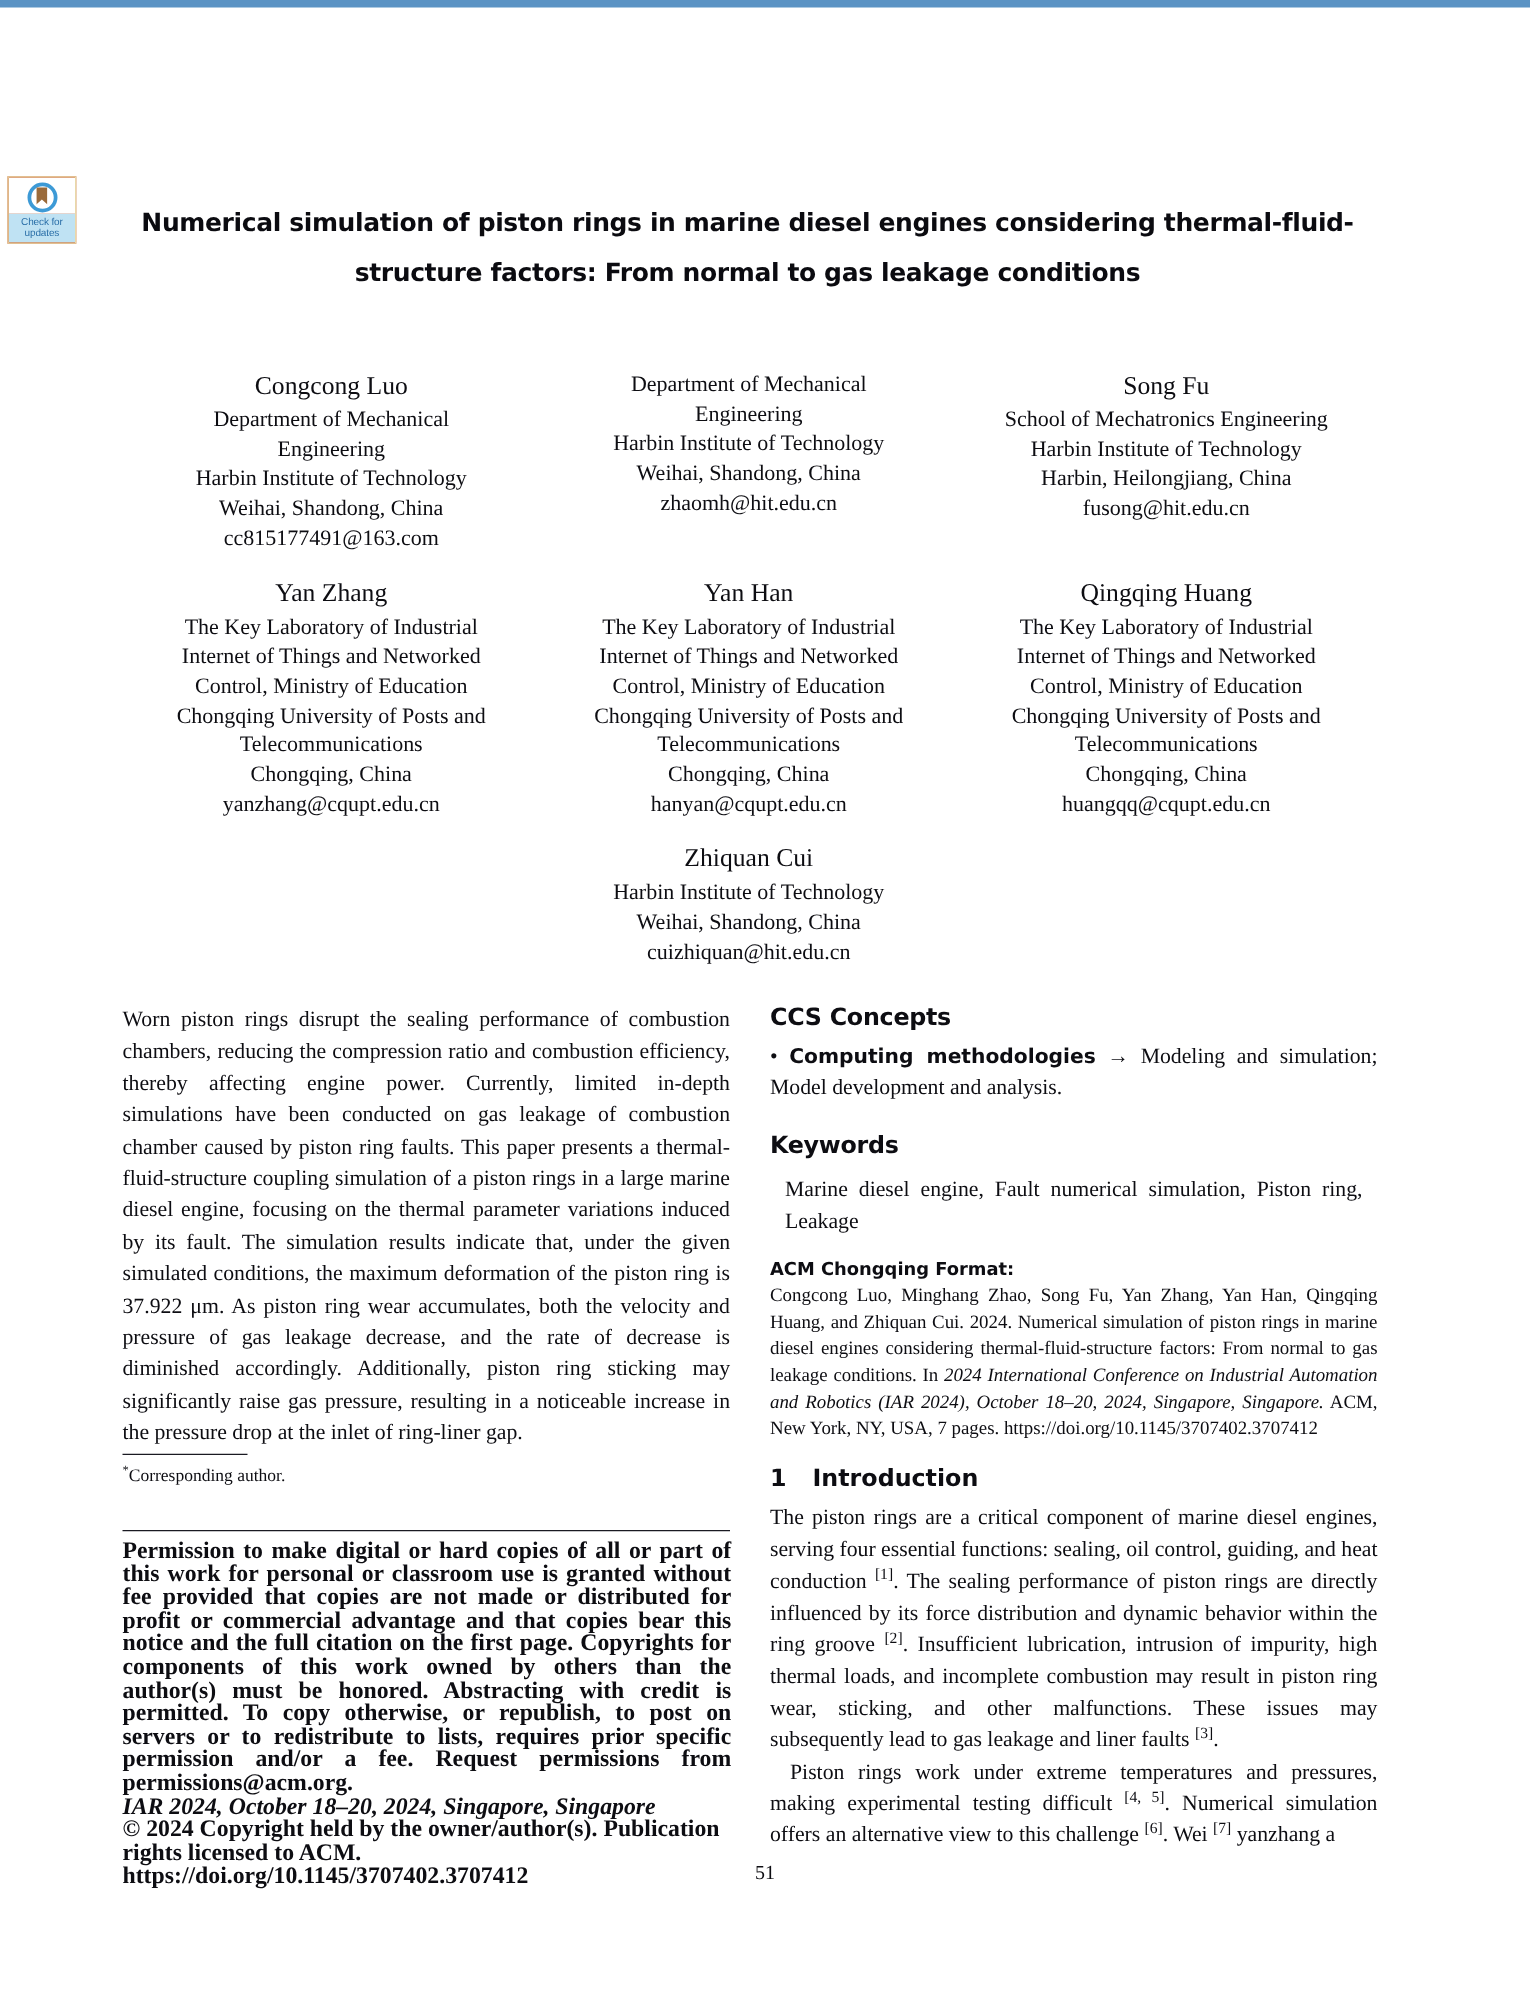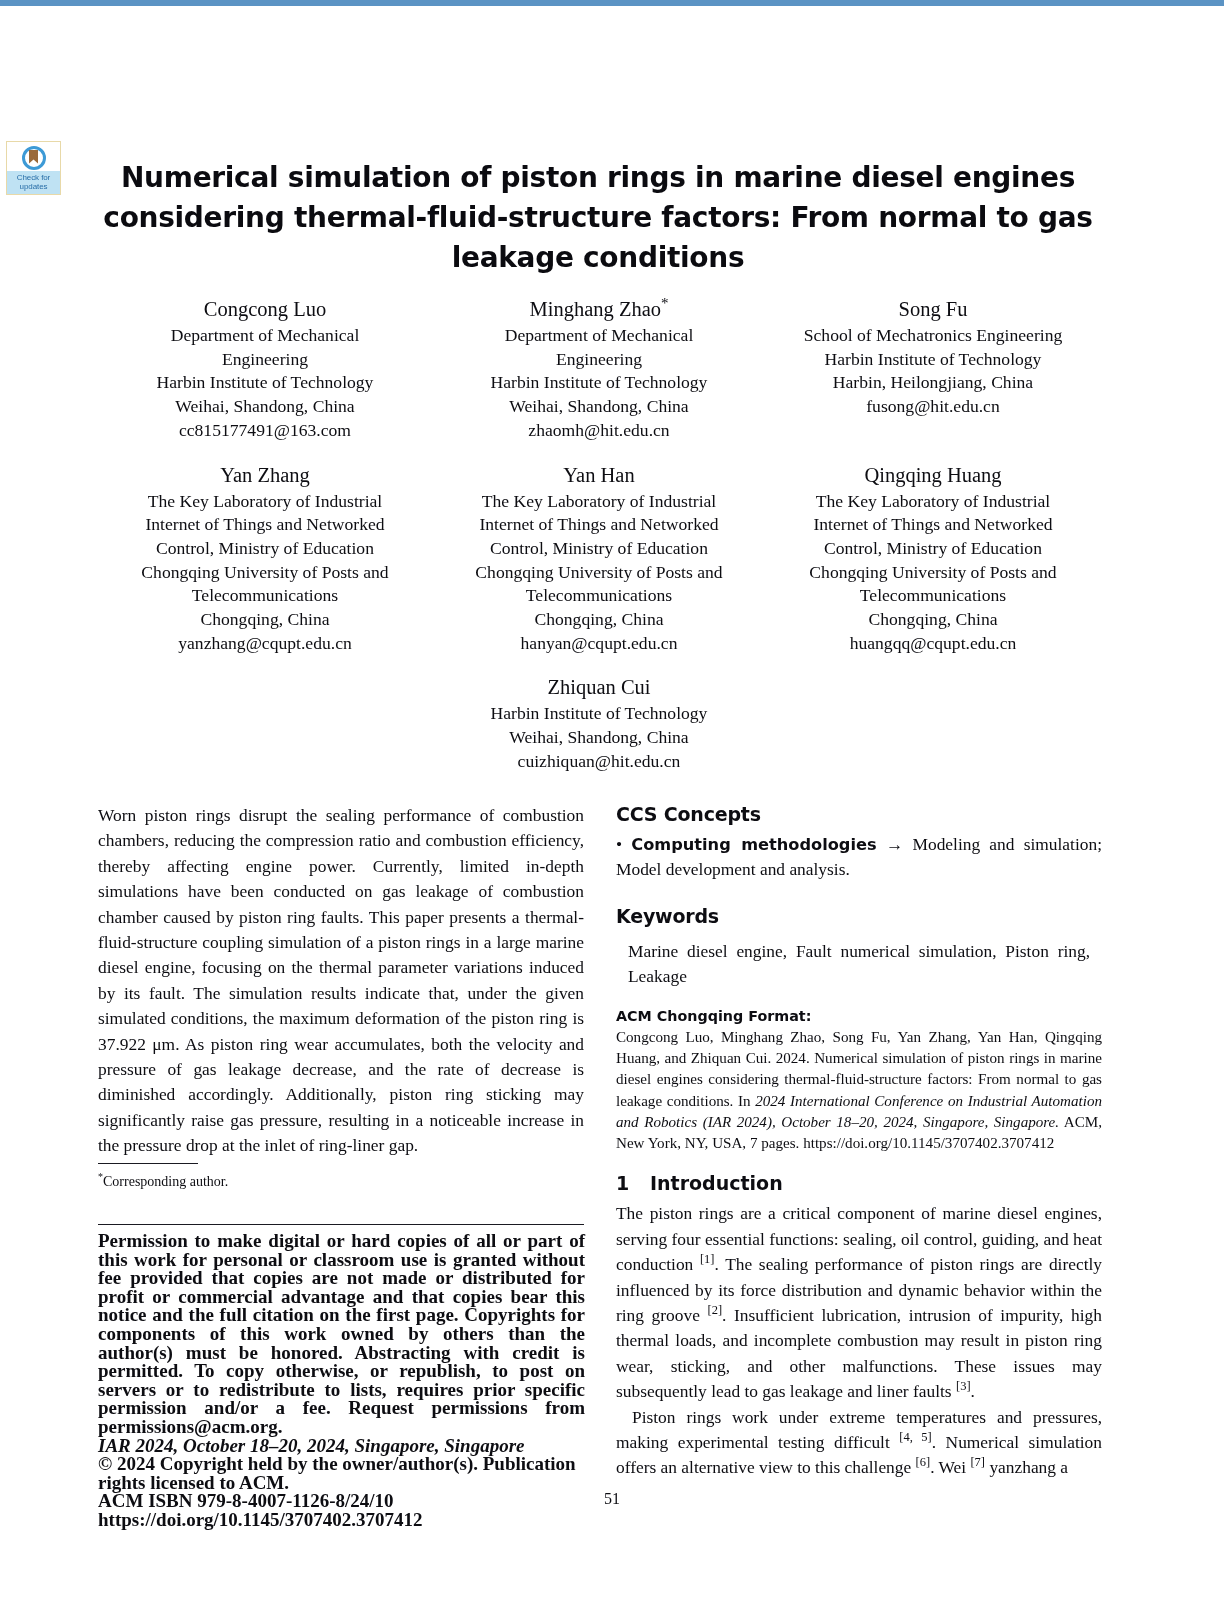--- a/index.html
+++ b/index.html
@@ -78,21 +78,21 @@
   }
 
   
   #title {
     position: absolute;
     left: 98px; top: 158px;
     width: 1000px;
     text-align: center;
     font-family: "DejaVu Sans", "Liberation Sans", sans-serif;
     font-weight: bold;
-    font-size: 28px;
+    font-size: 20px;
     line-height: 40px;
     letter-spacing: -0.3px;
     color: #0b0b10;
   }
 
   
   #authors {
     position: absolute;
     left: 98px; top: 296px;
     width: 1002px;
@@ -256,21 +256,20 @@
     <div class="author-row" id="author-row-1">
       <div class="author-col">
         <div class="author-name"><span>Congcong Luo</span><span class="star"></span></div>
         <div class="author-line">Department of Mechanical</div>
         <div class="author-line">Engineering</div>
         <div class="author-line">Harbin Institute of Technology</div>
         <div class="author-line">Weihai, Shandong, China</div>
         <div class="author-line">cc815177491@163.com</div>
       </div>
       <div class="author-col">
-        <div class="author-name"><span>Minghang Zhao</span><span class="star">*</span></div>
         <div class="author-line">Department of Mechanical</div>
         <div class="author-line">Engineering</div>
         <div class="author-line">Harbin Institute of Technology</div>
         <div class="author-line">Weihai, Shandong, China</div>
         <div class="author-line">zhaomh@hit.edu.cn</div>
       </div>
       <div class="author-col">
         <div class="author-name"><span>Song Fu</span><span class="star"></span></div>
         <div class="author-line">School of Mechatronics Engineering</div>
         <div class="author-line">Harbin Institute of Technology</div>
@@ -350,19 +349,18 @@
   </div>
 
   <div id="footnote-rule"></div>
   <div id="footnote"><span class="star">*</span><span>Corresponding author.</span></div>
 
   <div id="perm-rule"></div>
   <div id="permission">
     <span>Permission to make digital or hard copies of all or part of this work for personal or classroom use is granted without fee provided that copies are not made or distributed for profit or commercial advantage and that copies bear this notice and the full citation on the first page. Copyrights for components of this work owned by others than the author(s) must be honored. Abstracting with credit is permitted. To copy otherwise, or republish, to post on servers or to redistribute to lists, requires prior specific permission and/or a fee. Request permissions from permissions@acm.org.</span>
     <span class="ln it">IAR 2024, October 18–20, 2024, Singapore, Singapore</span>
     <span class="ln">© 2024 Copyright held by the owner/author(s). Publication rights licensed to ACM.</span>
-    <span class="ln">ACM ISBN 979-8-4007-1126-8/24/10</span>
     <span class="ln">https://doi.org/10.1145/3707402.3707412</span>
   </div>
 
   <div id="page-number">51</div>
 
 </div>
 
 </body></html>

